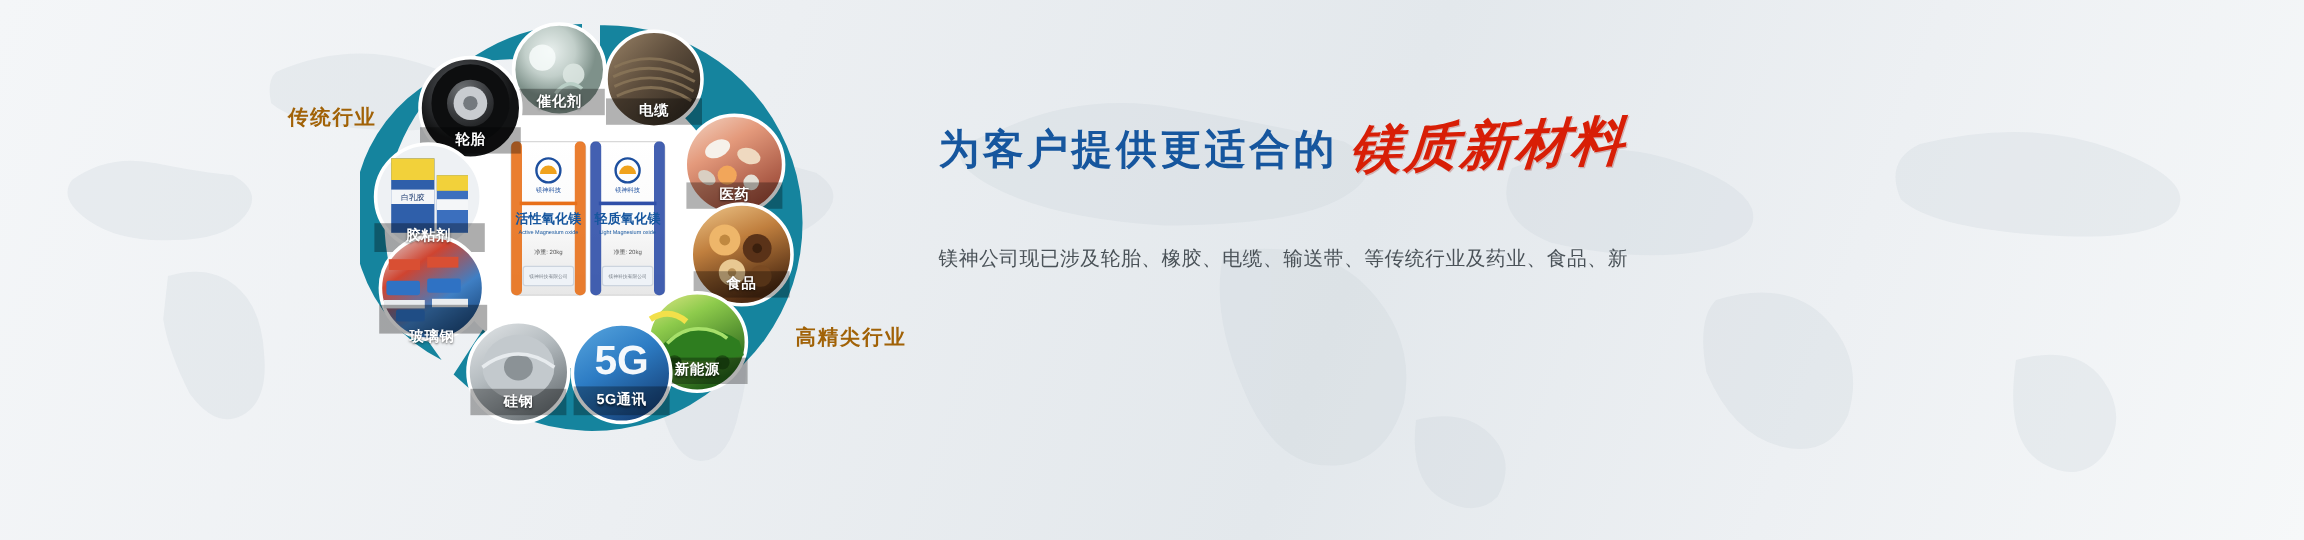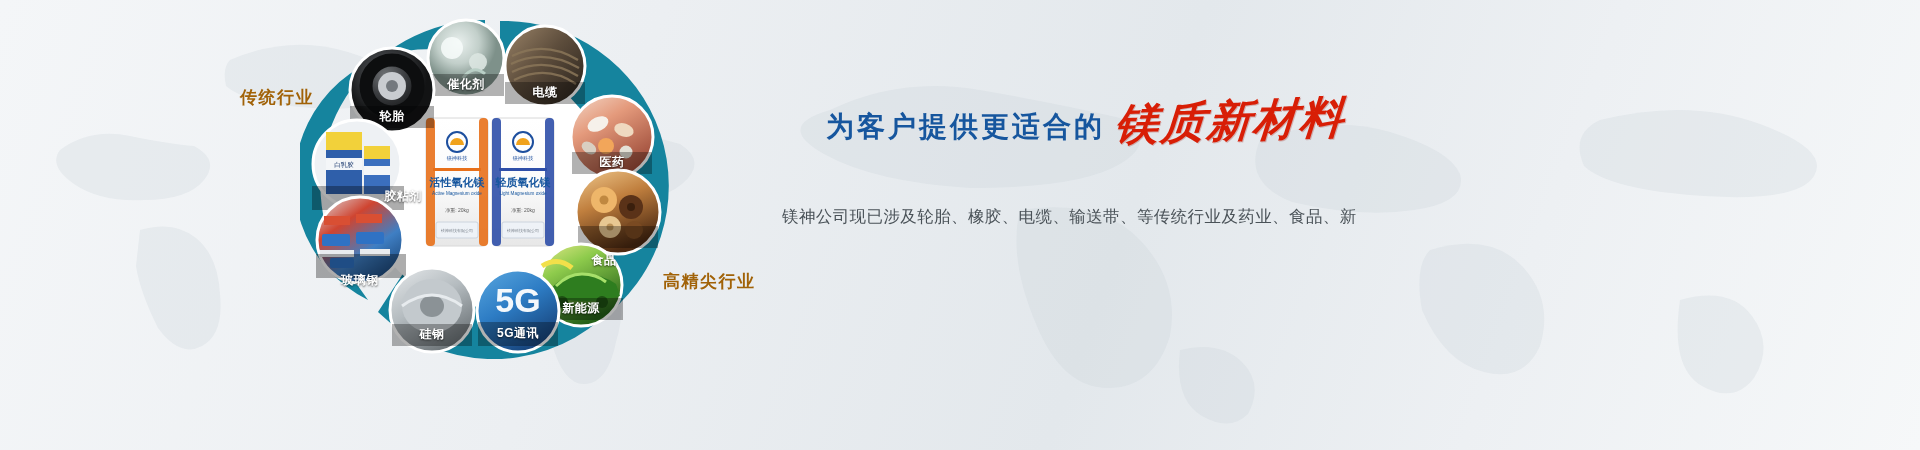--- a/index.html
+++ b/index.html
@@ -29,23 +29,22 @@
     position:absolute; color:#ffffff; font-size:12px; font-weight:700;
     letter-spacing:.5px; white-space:nowrap;
     text-shadow:0 1px 2px rgba(0,0,0,.65);
     transform:translateX(-50%);
   }
 
   
   #text-block { position:absolute; left:782px; top:100px; width:700px; }
   #headline { white-space:nowrap; line-height:1; display:flex; align-items:baseline; }
   #headline-main {
-    font-size:28px; font-weight:800; color:#16569e; letter-spacing:3px;
+    font-size:34px; font-weight:800; color:#16569e; letter-spacing:3px;
     font-family:Liberation Serif, serif;
-    margin-left:44px;
   }
   #headline-accent {
     font-size:44px; font-weight:700; color:#d81e06; letter-spacing:2px;
     margin-left:10px; font-style:italic;
     font-family:"Liberation Serif","DejaVu Serif",serif;
     transform:skewX(-6deg) rotate(-2deg); display:inline-block;
     text-shadow:1px 1px 0 rgba(150,10,0,.25);
   }
   #body-copy {
     margin-top:56px; font-size:16.5px; color:#4a5258; line-height:2.05;
@@ -282,22 +281,22 @@
         <rect x="92" y="324" width="80" height="22" fill="#000" opacity=".3"></rect>
       </g>
     </g>
   </svg>
 
   
   <div class="bubble-caption" style="left:166px; top:76px;">催化剂</div>
   <div class="bubble-caption" style="left:245px; top:84px;font-family:Liberation Serif, serif;">电缆</div>
   <div class="bubble-caption" style="left:92px;  top:108px;">轮胎</div>
   <div class="bubble-caption" style="left:312px; top:154px;">医药</div>
-  <div class="bubble-caption" style="left:57px;  top:188px;margin-left:46px;">胶粘剂</div>
-  <div class="bubble-caption" style="left:304px; top:228px;margin-top:24px;">食品</div>
+  <div class="bubble-caption" style="left:57px;  top:188px;">胶粘剂</div>
+  <div class="bubble-caption" style="left:318px; top:228px;">食品</div>
   <div class="bubble-caption" style="left:60px;  top:256px;margin-top:16px;">玻璃钢</div>
   <div class="bubble-caption" style="left:281px; top:300px;">新能源</div>
   <div class="bubble-caption" style="left:218px; top:325px;">5G通讯</div>
   <div class="bubble-caption" style="left:132px; top:326px;">硅钢</div>
 </div>
 
 <div class="arc-label" id="label-traditional">传统行业</div>
 <div class="arc-label" id="label-advanced">高精尖行业</div>
 
 <div id="text-block">

